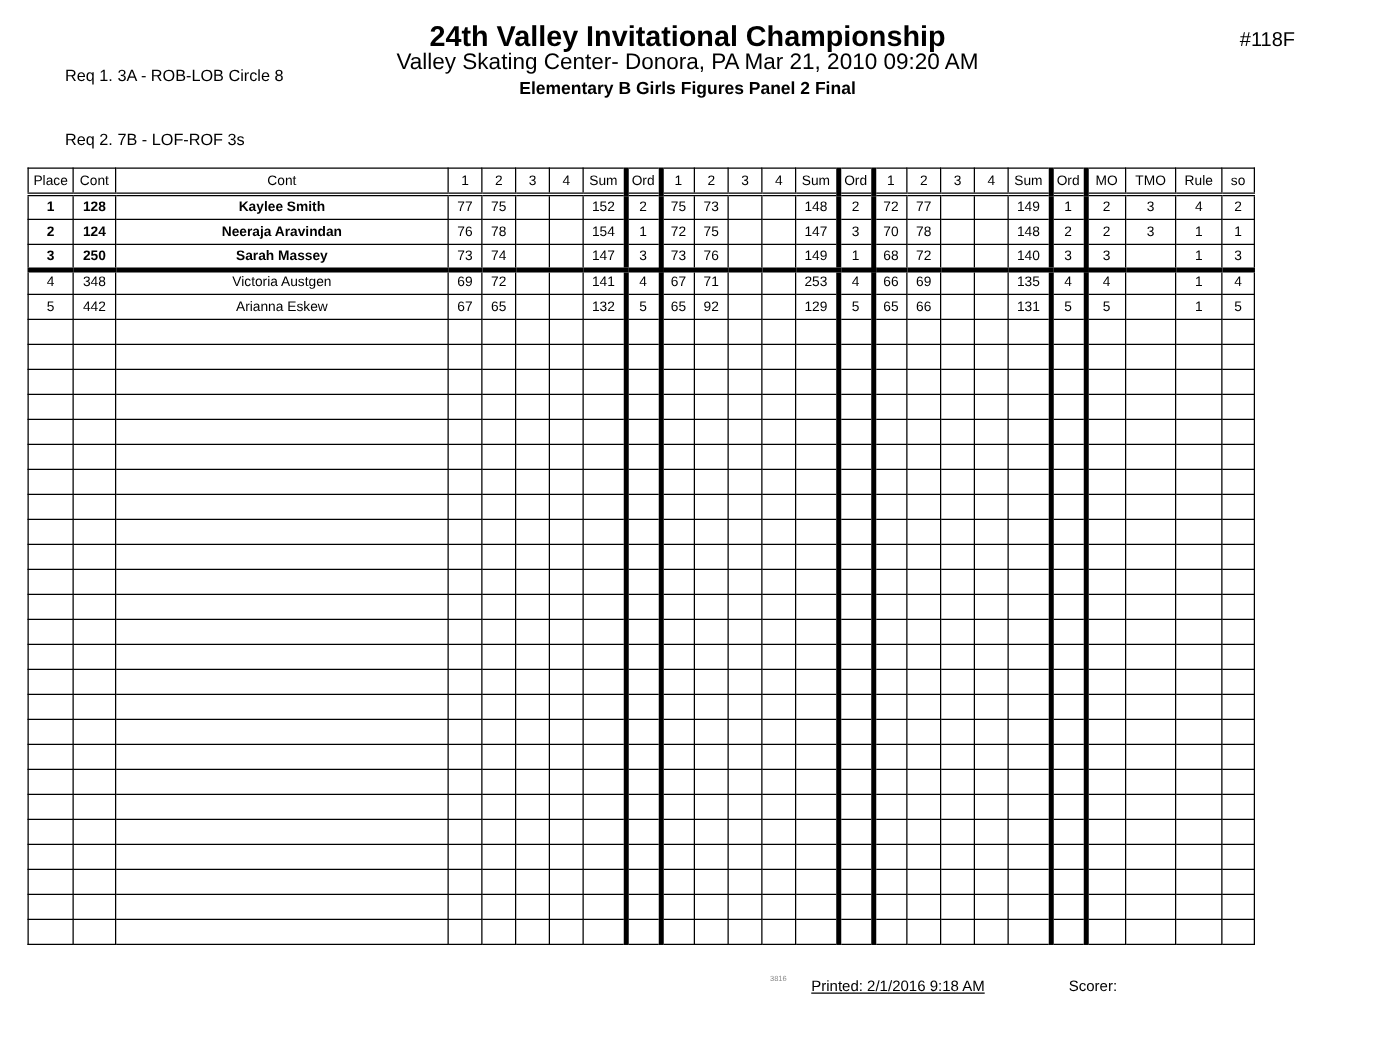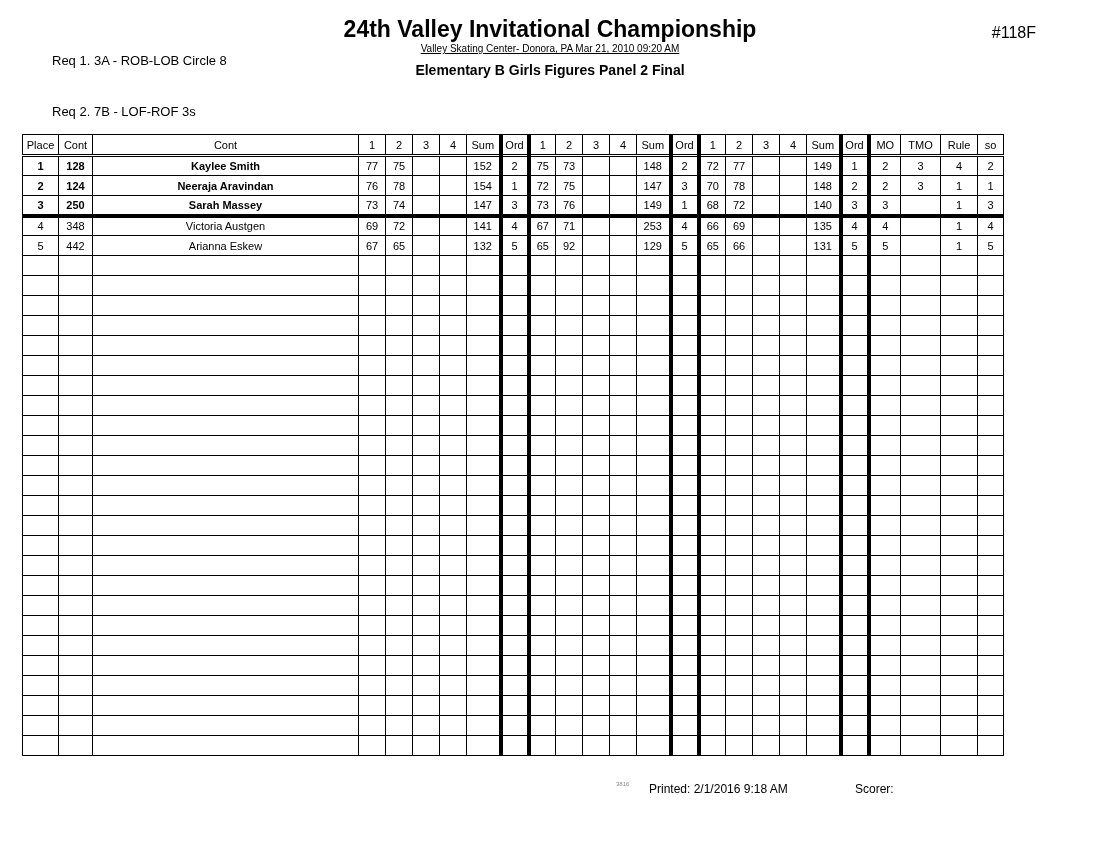--- a/index.html
+++ b/index.html
@@ -4,21 +4,21 @@
 <style>
   * { box-sizing: border-box; }
   html, body { margin: 0; padding: 0; background: #fff; }
   body { width: 1100px; height: 850px; font-family: "Liberation Sans", sans-serif; color: #000; }
   .page { position: relative; width: 1100px; height: 850px; background: #fff; overflow: hidden; }
 
   
   .req-block { position: absolute; left: 36px; top: 18px; font-size: 13px; line-height: 17px; white-space: pre; margin-left: 16px; }
   .title-block { position: absolute; left: 0; top: 19px; width: 1100px; text-align: center; }
   .title-line1 { font-size: 23px; font-weight: bold; line-height: 21px; }
-  .title-line2 { font-size: 10px; line-height: 18px; text-decoration: underline; }
+  .title-line2 { font-size: 18px; line-height: 18px; }
   .title-line3 { font-size: 14px; font-weight: bold; line-height: 25px; }
   .title-line4 { font-size: 15px; line-height: 20px; }
   .event-num { position: absolute; right: 64px; top: 24px; font-size: 16px; font-weight: normal; }
 
   
   table.results { position: absolute; left: 22px; top: 134px; border-collapse: collapse; table-layout: fixed; }
   table.results td, table.results th {
     border: 1px solid #000; font-size: 11px; font-weight: normal;
     padding: 0 2px; height: 20px; line-height: 12px;
     overflow: hidden; white-space: nowrap; text-align: center; vertical-align: middle;
@@ -31,21 +31,21 @@
   td.c-place { text-align: left; padding-left: 9px; }
   td.c-score, td.c-sum { text-align: left; padding-left: 5px; }
   .ordcol { border-left: 4px solid #000 !important; border-right: 4px solid #000 !important; }
   td.c-ord { font-weight: bold; }
   tr.bold td.c-place, tr.bold td.c-cont, tr.bold td.c-name { font-weight: bold; }
   tr.cut td { border-bottom: 4px solid #000; }
 
   
   .footer { position: absolute; top: 780px; left: 0; width: 1100px; font-size: 12px; }
   .form-code { position: absolute; left: 616px; top: 1px; font-size: 6px; color: #8a8a8a; letter-spacing: 0; }
-  .printed { position: absolute; left: 649px; top: 2px; }
+  .printed { position: absolute; left: 649px; top: 2px; text-decoration: underline; }
   .scorer { position: absolute; left: 855px; top: 2px; }
 </style>
 </head>
 <body>
 
 <div class="page">
 
   <div class="req-block">
     <div>Req 1. 3A - ROB-LOB Circle 8</div>
     <div>Req 2. 7B - LOF-ROF 3s</div>

